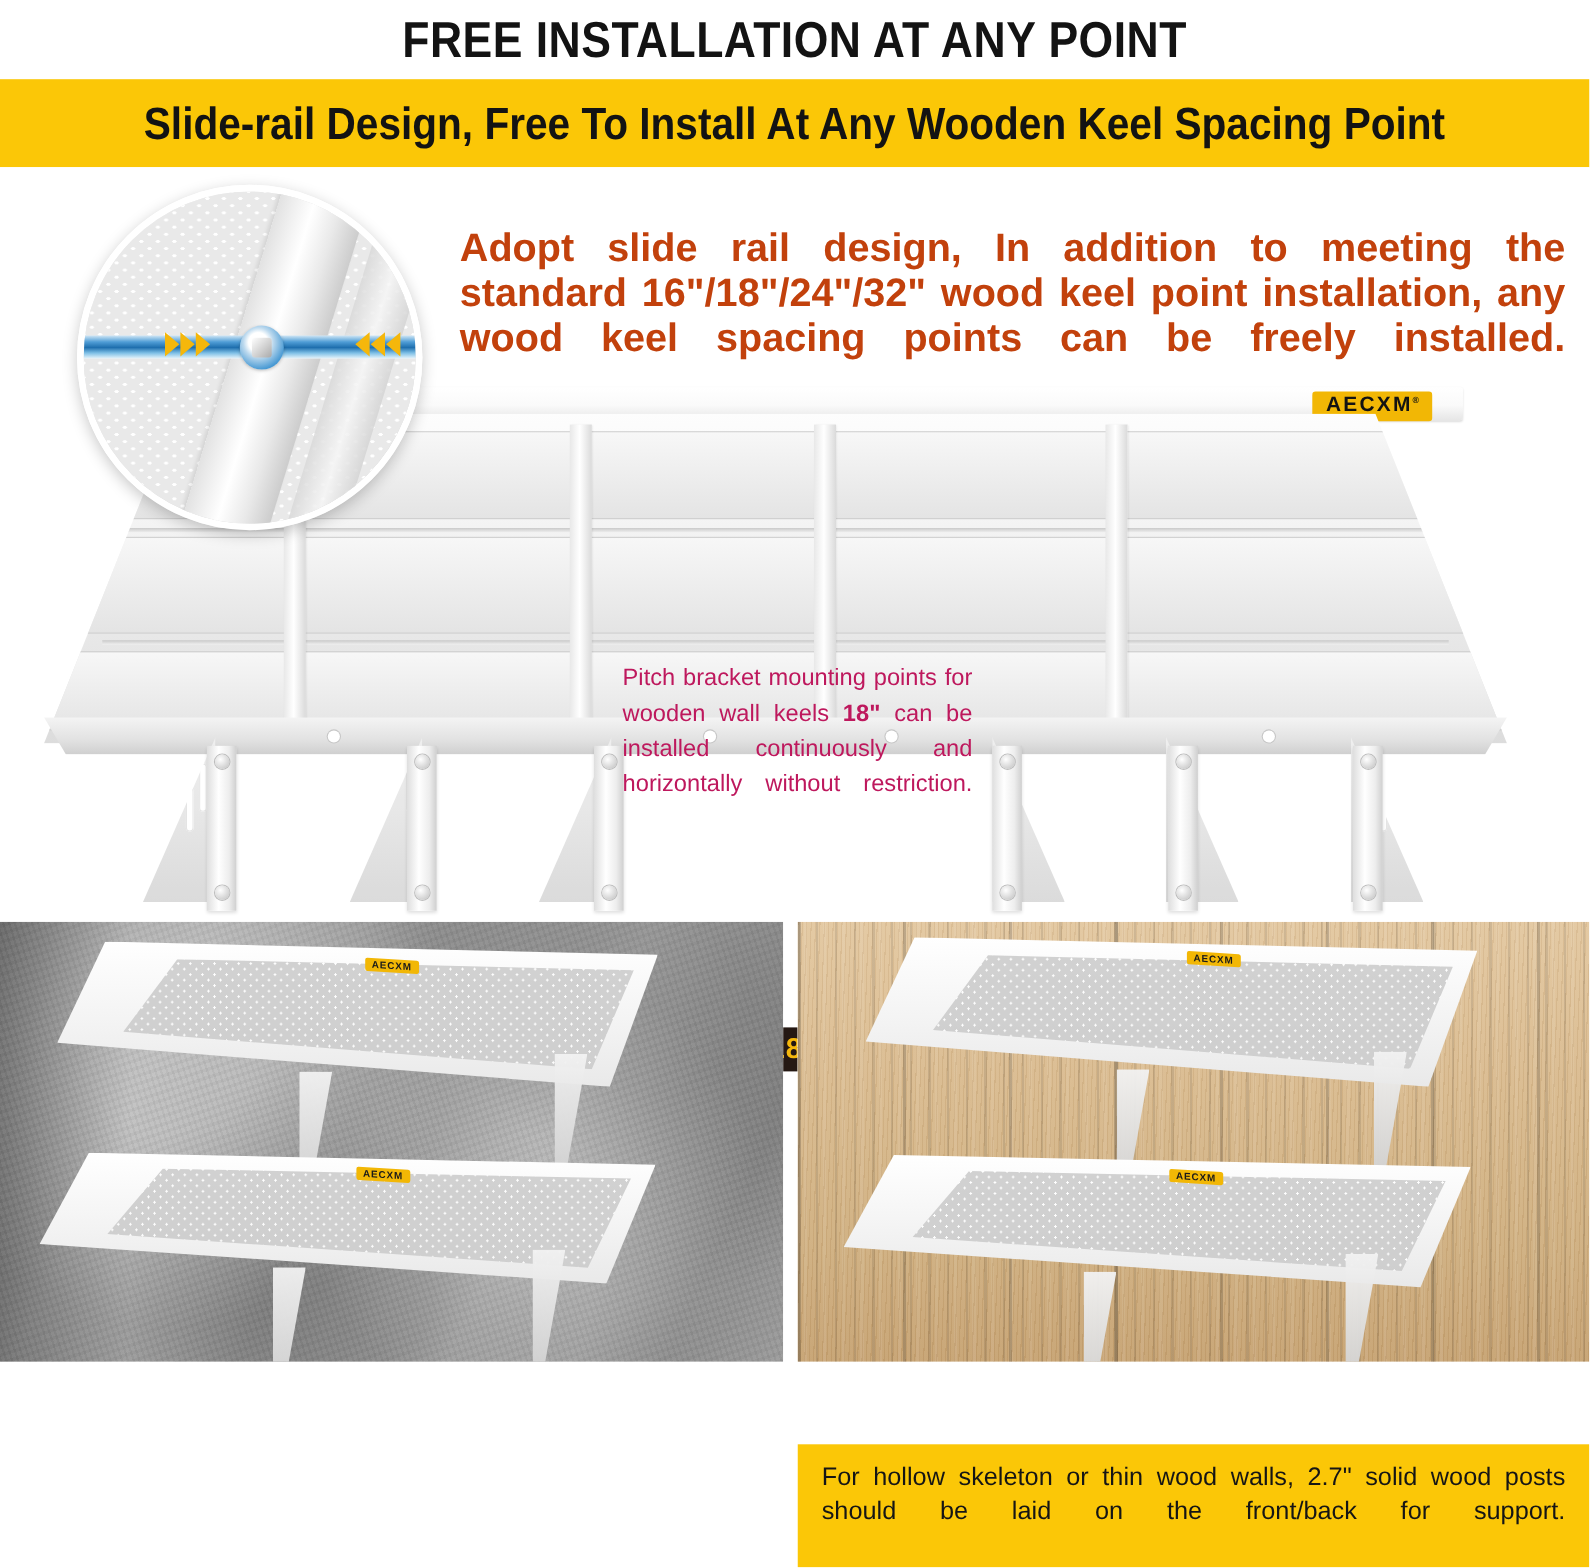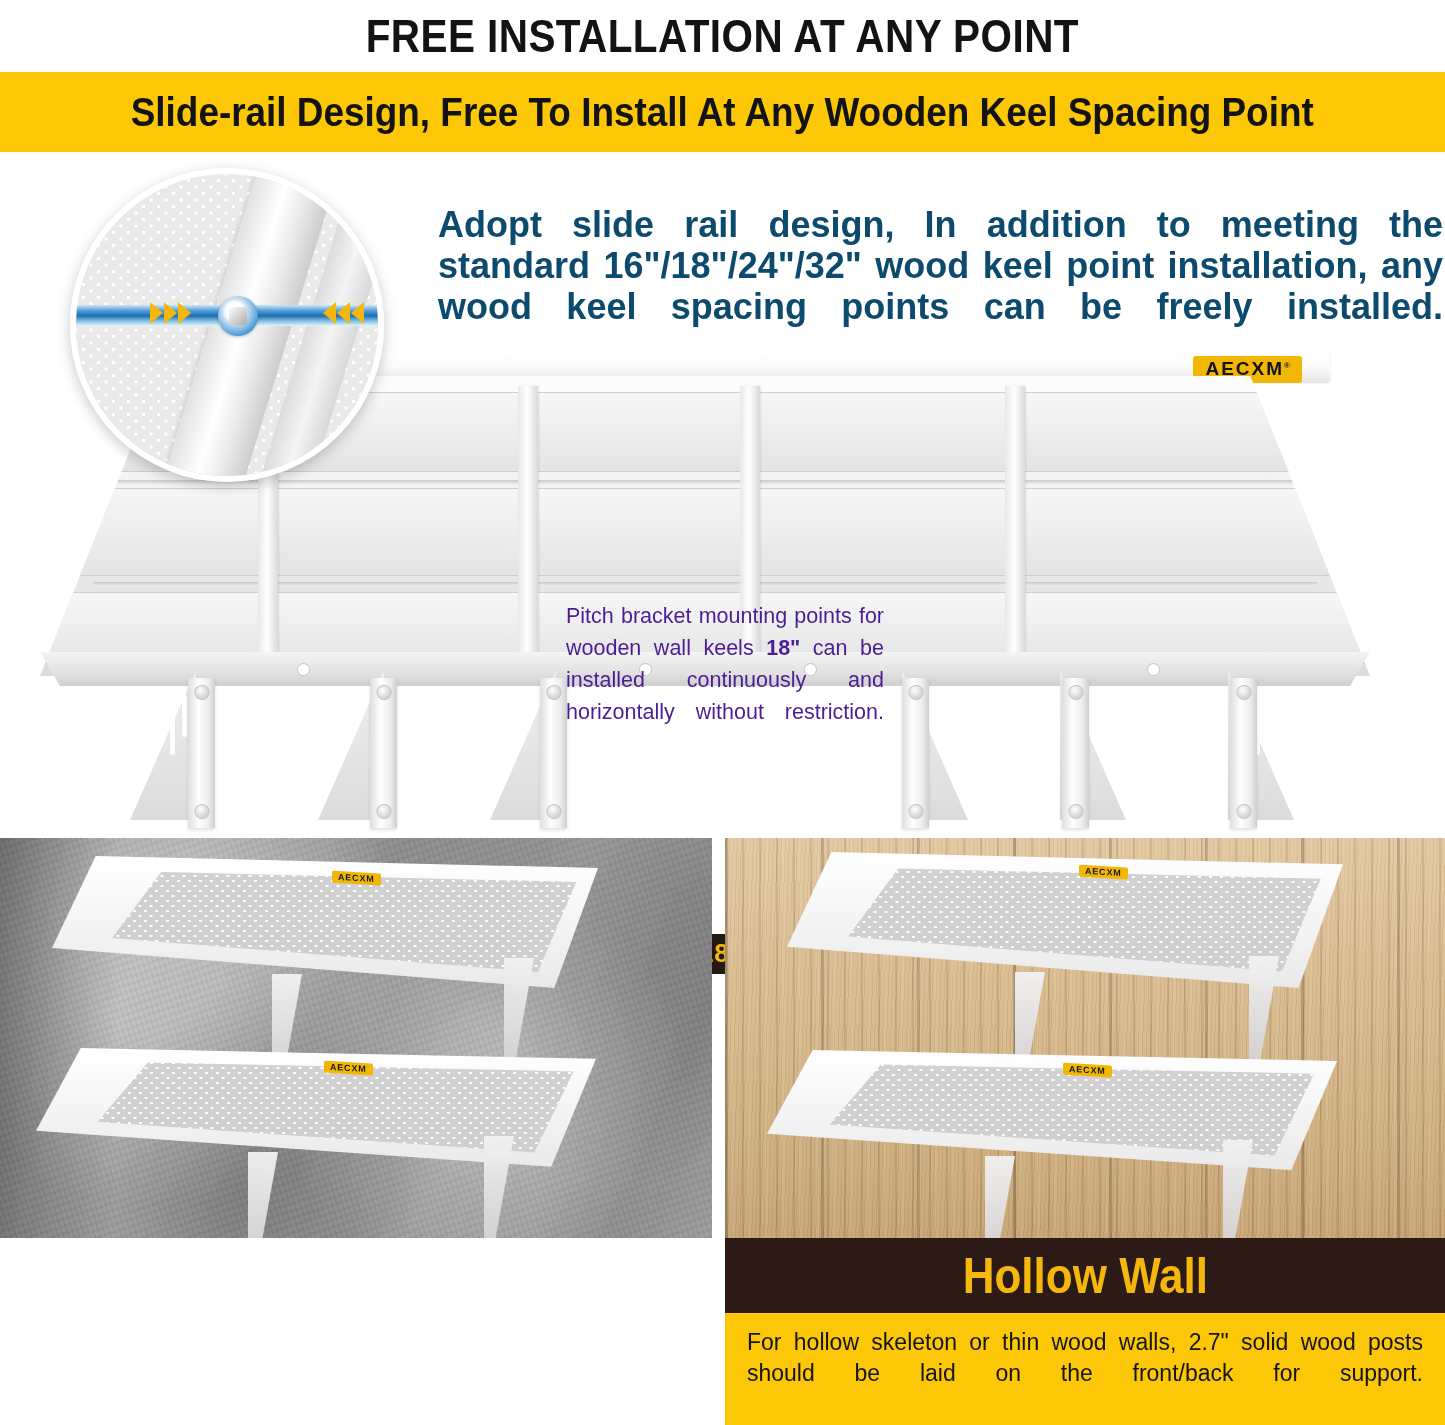--- a/index.html
+++ b/index.html
@@ -32,21 +32,21 @@
     transform:scaleX(.9);transform-origin:center;
   }
 
   
   #hero{position:absolute;left:0;top:152px;width:1445px;height:686px;background:#fff;}
 
   #hero-paragraph{
     position:absolute;left:418px;top:52px;width:1005px;
     font-family:"Liberation Sans Narrow","Liberation Sans",sans-serif;
     font-weight:bold;font-size:36px;line-height:41px;
-    color:#0c4a6e;text-align:justify;text-justify:inter-word;margin-left:20px;
+    color:#c2410c;text-align:justify;text-justify:inter-word;
   }
   #hero-paragraph::after{content:"";display:inline-block;width:100%;}
 
   
   .perf{
     background-image:
       radial-gradient(ellipse 3.1px 2.1px at 50% 50%, #ffffff 0 60%, rgba(255,255,255,0) 61%),
       radial-gradient(ellipse 3.1px 2.1px at 50% 50%, #ffffff 0 60%, rgba(255,255,255,0) 61%);
     background-size:15px 13px,15px 13px;
     background-position:0 0, 7.5px 6.5px;
@@ -175,21 +175,21 @@
     border-top:11px solid transparent;border-bottom:11px solid transparent;
   }
   .chev.right span{border-left:13px solid #F5B70B;}
   .chev.left  span{border-right:13px solid #F5B70B;}
   .chev.right{left:74px;}
   .chev.left{right:14px;}
 
   
   #pitch-note{
     position:absolute;left:566px;top:448px;width:318px;
-    font-size:21.5px;line-height:32px;color:#4c1d95;
+    font-size:21.5px;line-height:32px;color:#be185d;
     text-align:justify;text-justify:inter-word;
     font-family:"Liberation Sans",sans-serif;
   }
   #pitch-note::after{content:"";display:inline-block;width:100%;}
   #pitch-note b{font-weight:bold;}
 
   
   #dim{position:absolute;left:531px;top:782px;width:380px;height:34px;}
   #dim .line{
     position:absolute;top:16px;left:6px;right:6px;height:0;
@@ -467,19 +467,16 @@
 
     <div class="mini" style="left:42px;top:212px;width:570px;height:182px;">
       <div class="top"></div>
       <div class="deckpat"></div>
       <div class="brkt" style="left:218px;top:106px;"></div>
       <div class="brkt" style="left:456px;top:90px;"></div>
       <div class="badge" style="left:296px;top:14px;">AECXM</div>
     </div>
   </div>
 
-  <div class="cap-title">
-    <span>Hollow Wall</span>
-  </div>
   <div class="cap-body">
     <p>For hollow skeleton or thin wood walls, 2.7" solid wood posts should be laid on the front/back for support.</p>
   </div>
 </div>
 
 </body></html>

